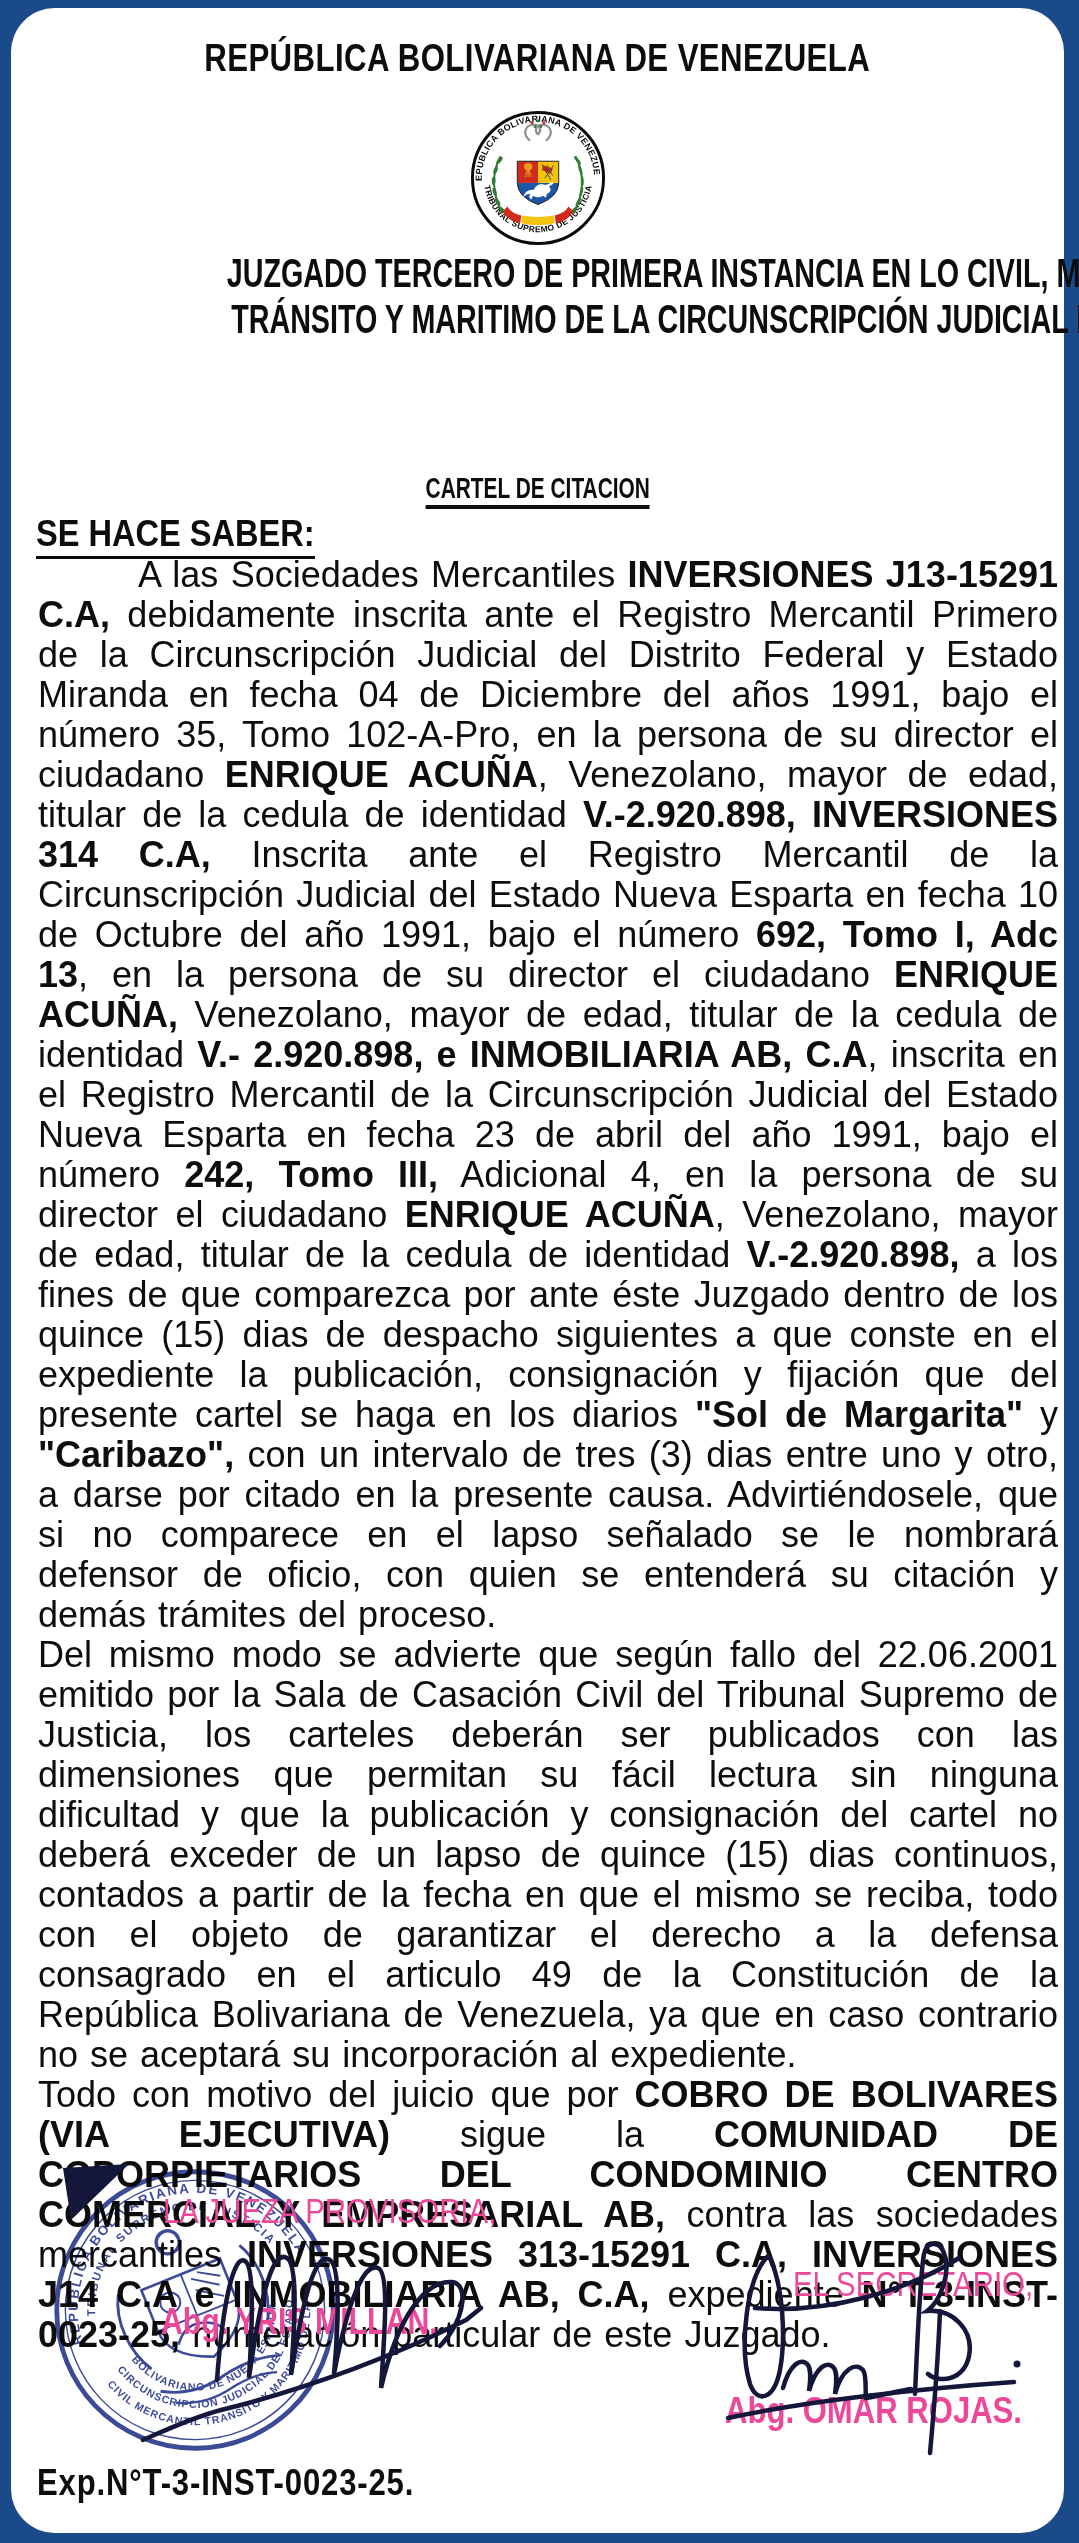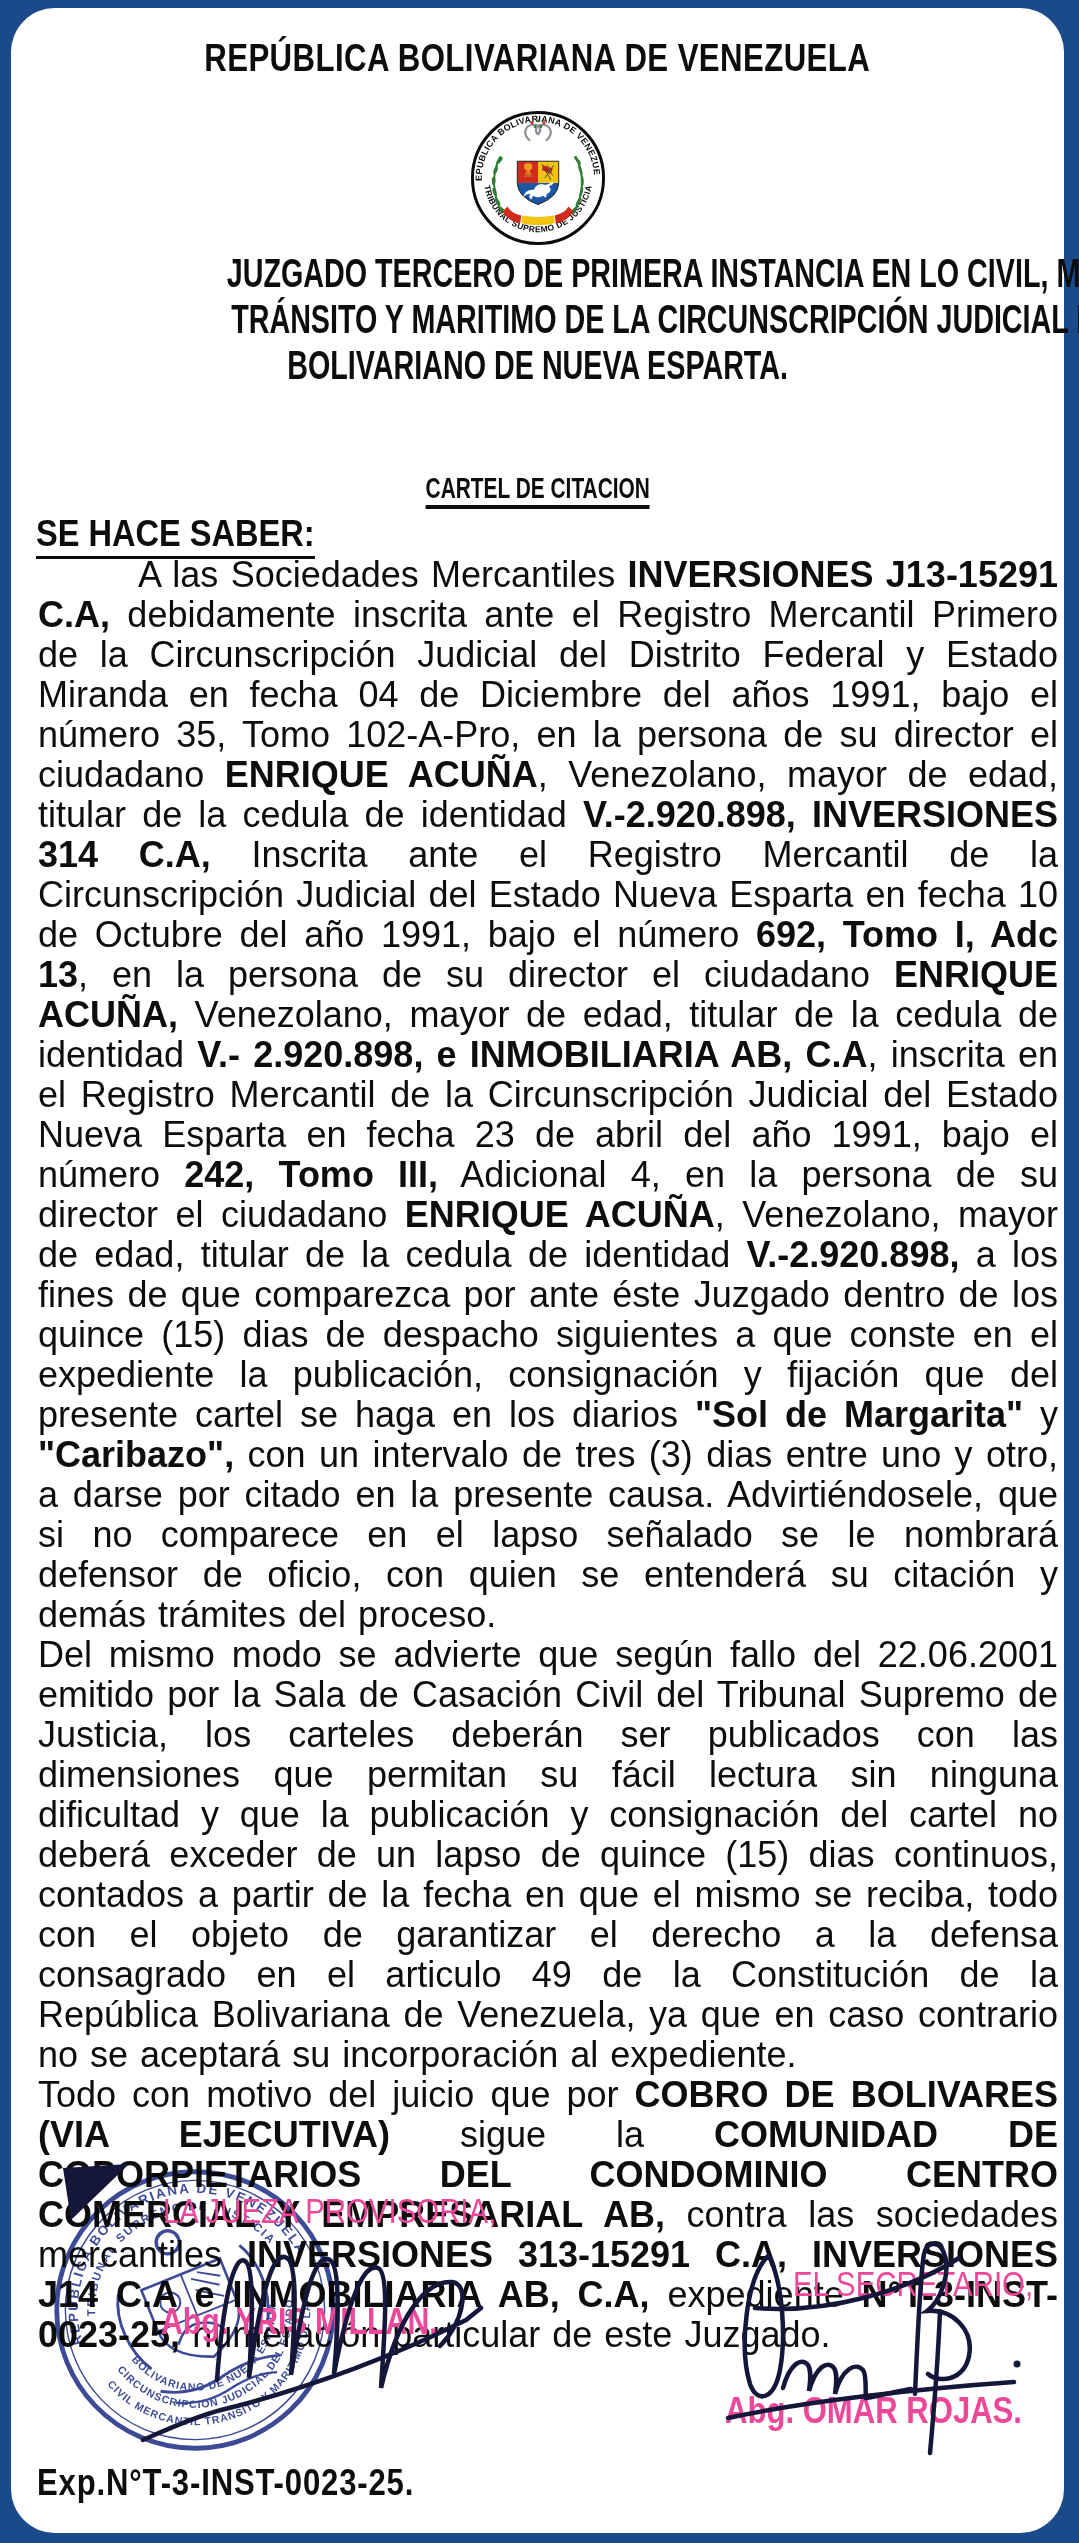--- a/index.html
+++ b/index.html
@@ -136,21 +136,20 @@
           <path d="M 34,104 q 6,10 18,12 l 1,-8 q -10,-2 -14,-9 z" fill="var(--shield_red)"></path>
           <path d="M 53,116 q 17,4 34,0 l -1,-8 q -16,3 -32,0 z" fill="var(--shield_yellow)"></path>
           <path d="M 106,104 q -6,10 -18,12 l -1,-8 q 10,-2 14,-9 z" fill="var(--shield_red)"></path>
         </g>
       </svg>
     </div>
 
     <div class="hline court">
       <div><span class="cshrink sx70">JUZGADO TERCERO DE PRIMERA INSTANCIA EN LO CIVIL, MERCANTIL,</span></div>
       <div><span class="cshrink sx70">TRÁNSITO Y MARITIMO DE LA CIRCUNSCRIPCIÓN JUDICIAL DEL ESTADO</span></div>
-      <div><span class="cshrink sx70">BOLIVARIANO DE NUEVA ESPARTA.</span></div>
     </div>
 
     <div class="hline doc-title">
       <span class="cshrink sx72"><span class="u">CARTEL DE CITACION</span></span>
     </div>
     <div class="salutation">
       <span class="cshrink sx88"><span class="u">SE HACE SABER:</span></span>
     </div>
 
     <main class="doc-body">

